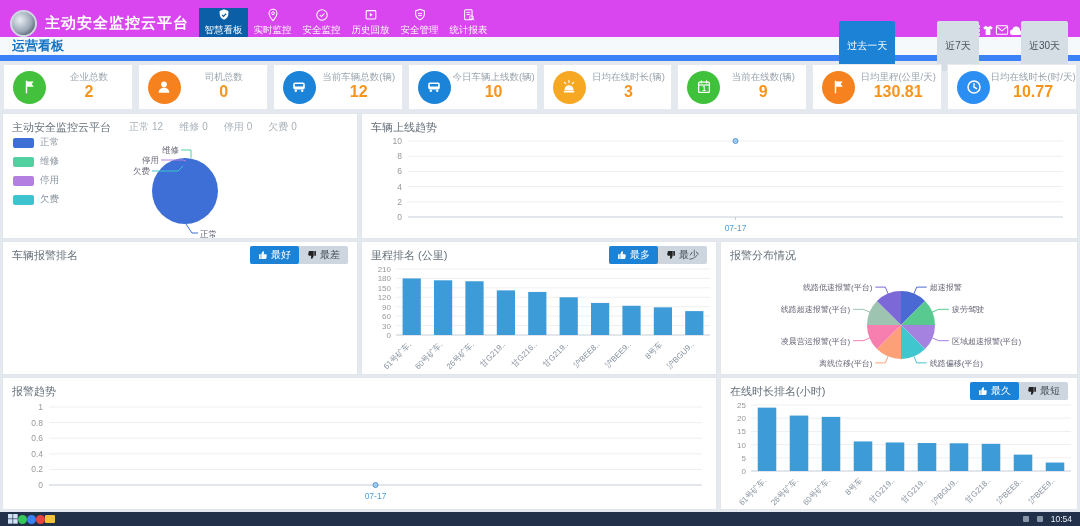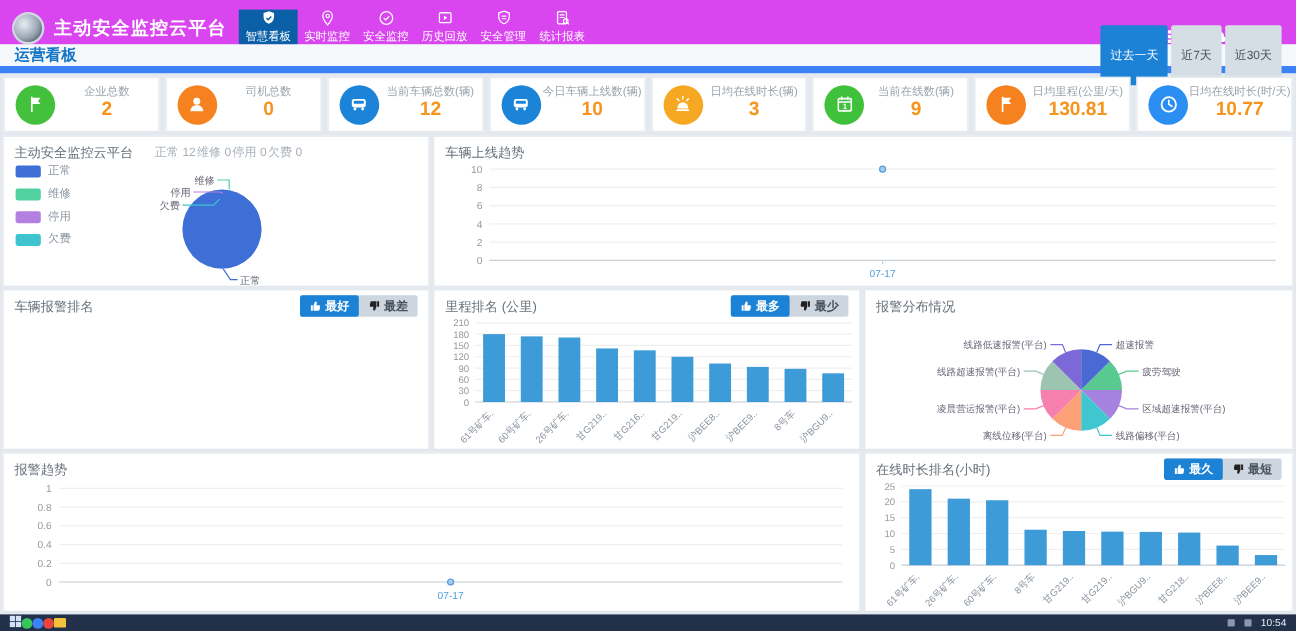--- a/index.html
+++ b/index.html
@@ -16,38 +16,38 @@
   .menu-item.active{background:#0b5fa6;}
   .menu-item svg{display:block;}
   .nav-right{margin-left:auto;display:flex;align-items:center;padding-right:12px;}
   .nav-right .nicon{display:flex;align-items:center;cursor:pointer;}
   .nav-user{display:flex;align-items:center;gap:4px;font-size:11px;cursor:pointer;}
 
   
   .subheader{position:absolute;left:0;top:37px;width:1080px;height:24px;background:#f6f9fb;border-bottom:6px solid #3b82f6;box-sizing:border-box;display:flex;align-items:center;padding:0 12px;}
   .sh-title{color:#1574c4;font-weight:bold;font-size:13px;}
   .filters{margin-left:auto;display:flex;gap:3px;}
-  .fbtn{font-size:10px;padding:18px 8px;border-radius:2px;background:#d5dde5;color:#46525c;cursor:pointer;}
+  .fbtn{font-size:10px;padding:18px 8px;border-radius:2px;background:#d5dde5;color:#46525c;cursor:pointer;margin-left:39px;}
   .fbtn.on{background:#1b82d6;color:#fff;}
 
   
   .kpi-row{position:absolute;left:0;top:64px;width:1080px;height:46px;display:flex;gap:5px;padding:0 3px;box-sizing:border-box;}
   .kpi{flex:1;background:#fff;border:1px solid #e6eaee;box-sizing:border-box;display:flex;align-items:center;}
   .kpi .ic{width:33px;height:33px;border-radius:50%;margin-left:9px;display:flex;align-items:center;justify-content:center;flex:none;}
   .kpi .tx{flex:1;text-align:center;line-height:1.15;}
   .kpi .lb{font-size:9.5px;color:#9aa4ad;white-space:nowrap;}
   .kpi .vl{font-size:16px;font-weight:bold;color:#f7941d;}
 
   
   .panel{position:absolute;background:#fff;border:1px solid #e2e6ea;box-sizing:border-box;}
   .phead{display:flex;align-items:center;padding:5px 9px 0 9px;height:16px;}
   .ptitle{font-size:11px;color:#66707a;white-space:nowrap;}
-  .pstats{display:flex;gap:1px;margin-left:18px;font-size:10px;color:#a7b0b8;}
+  .pstats{display:flex;gap:16px;margin-left:18px;font-size:10px;color:#a7b0b8;}
   .pstats b{font-weight:normal;margin-left:3px;}
-  .tgroup{margin-left:auto;display:flex;background:#cdd6de;border-radius:2px;font-weight:bold;}
+  .tgroup{margin-left:auto;display:flex;background:#cdd6de;border-radius:2px;}
   .tbtn{display:inline-flex;align-items:center;gap:3px;font-size:10px;padding:2px 8px;border-radius:2px;cursor:pointer;color:#44505a;}
   .tbtn.on{background:#1b82d6;color:#fff;}
   .tbtn svg{display:block;}
   .vlegend{position:absolute;left:10px;top:22px;}
   .vlegend .li{display:flex;align-items:center;gap:6px;margin-bottom:6px;cursor:pointer;}
   .vlegend .sw{width:21px;height:10px;border-radius:2px;background:#ccc;}
   .vlegend .lt{font-size:9.5px;color:#8a94a0;}
   .chart{display:block;}
 
   

